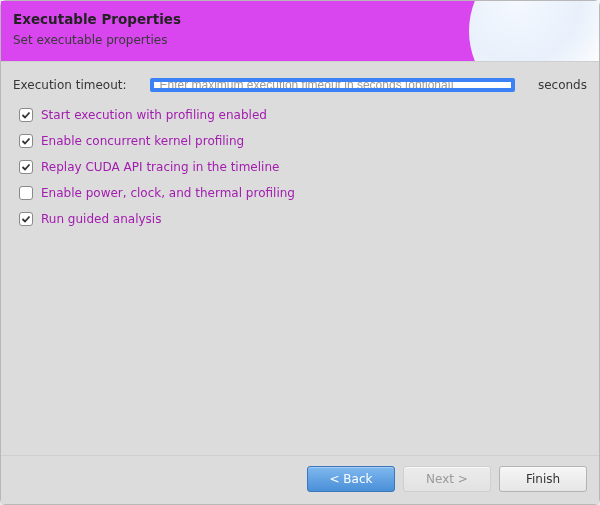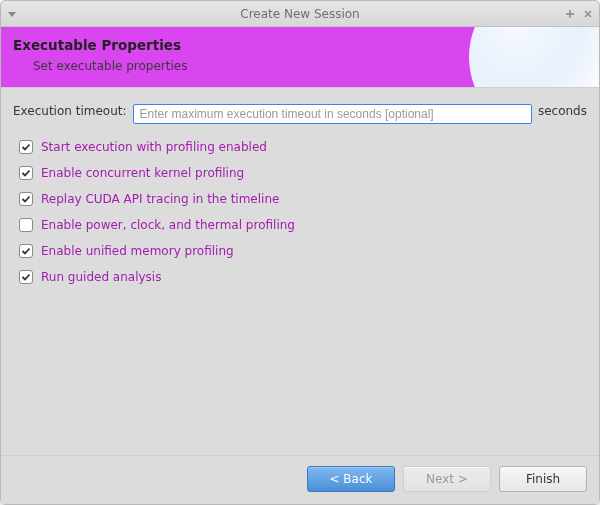--- a/index.html
+++ b/index.html
@@ -59,39 +59,39 @@
   }
   .header-title {
     font-size: 13.5px;
     font-weight: bold;
     color: #222;
   }
   .header-sub {
     font-size: 12px;
     color: #3a3a3a;
     margin-top: 6px;
-    margin-left: 20px;
+    margin-left: 0;
   }
   .content {
     flex: 1 1 auto;
     padding: 16px 12px 4px 12px;
     background: #dcdcdc;
     overflow: auto;
   }
   .row-timeout {
     display: flex;
-    align-items: flex-start;
-    gap: 6px;
+    align-items: center;
+    gap: 23px;
     margin-bottom: 10px;
   }
   .row-timeout label { color: #363636; font-size: 12px; white-space: nowrap; }
   .row-timeout input[type=text] {
     flex: 1 1 auto;
-    height: 20px;
-    border: 1px solid #3b82f6;
+    height: 14px;
+    border: 4px solid #3b82f6;
     background: #fff;
     padding: 2px 6px;
     font-size: 12px;
     color: #a16207;
     border-radius: 2px;
   }
   .row-timeout input::placeholder { color: #9a9a9a; }
   .row-timeout .suffix { color: #363636; font-size: 12px; }
   .checks { padding-left: 6px; }
   .check-row {
@@ -148,42 +148,20 @@
     color: #9a9a9a;
     border-color: #cfcfcf;
     background: linear-gradient(to bottom, #ececec, #e2e2e2);
   }
 </style>
 </head>
 <body>
 
 <div class="window">
 
-  <div class="titlebar">
-    <div class="tb-left">
-      <span>
-        <svg width="10" height="10" viewBox="0 0 10 10">
-            <path d="M1 3 L5 8 L9 3 Z" fill="#8a8a8a"></path>
-          </svg>
-      </span>
-    </div>
-    <span>Create New Session</span>
-    <div class="tb-right">
-      <span>
-        <svg width="10" height="10" viewBox="0 0 10 10">
-            <path d="M5 1 v8 M1 5 h8" stroke="#8a8a8a" stroke-width="1.4"></path>
-          </svg>
-      </span>
-      <span>
-        <svg width="10" height="10" viewBox="0 0 10 10">
-            <path d="M2 2 L8 8 M8 2 L2 8" stroke="#8a8a8a" stroke-width="1.4"></path>
-          </svg>
-      </span>
-    </div>
-  </div>
 
   <div class="header-panel">
     <div class="header-title">Executable Properties</div>
     <div class="header-sub">Set executable properties</div>
   </div>
 
   <div class="content">
     <div class="row-timeout">
       <label>Execution timeout:</label>
       <input type="text" placeholder="Enter maximum execution timeout in seconds [optional]" style="">
@@ -218,28 +196,20 @@
         <div class="check-row">
           <span class="cbx"></span>
           <span>Enable power, clock, and thermal profiling</span>
         </div>
         <div class="check-row">
           <span class="cbx checked">
             <svg width="10" height="10" viewBox="0 0 10 10">
               <path d="M1.5 5 L4 7.5 L8.5 2.5" fill="none" stroke="#333" stroke-width="1.8"></path>
             </svg>
           </span>
-          <span>Enable unified memory profiling</span>
-        </div>
-        <div class="check-row">
-          <span class="cbx checked">
-            <svg width="10" height="10" viewBox="0 0 10 10">
-              <path d="M1.5 5 L4 7.5 L8.5 2.5" fill="none" stroke="#333" stroke-width="1.8"></path>
-            </svg>
-          </span>
           <span>Run guided analysis</span>
         </div>
       </div>
   </div>
 
   <div class="footer">
     <span class="btn primary">&lt; Back</span>
     <span class="btn disabled">Next &gt;</span>
     <span class="btn">Finish</span>
   </div>

